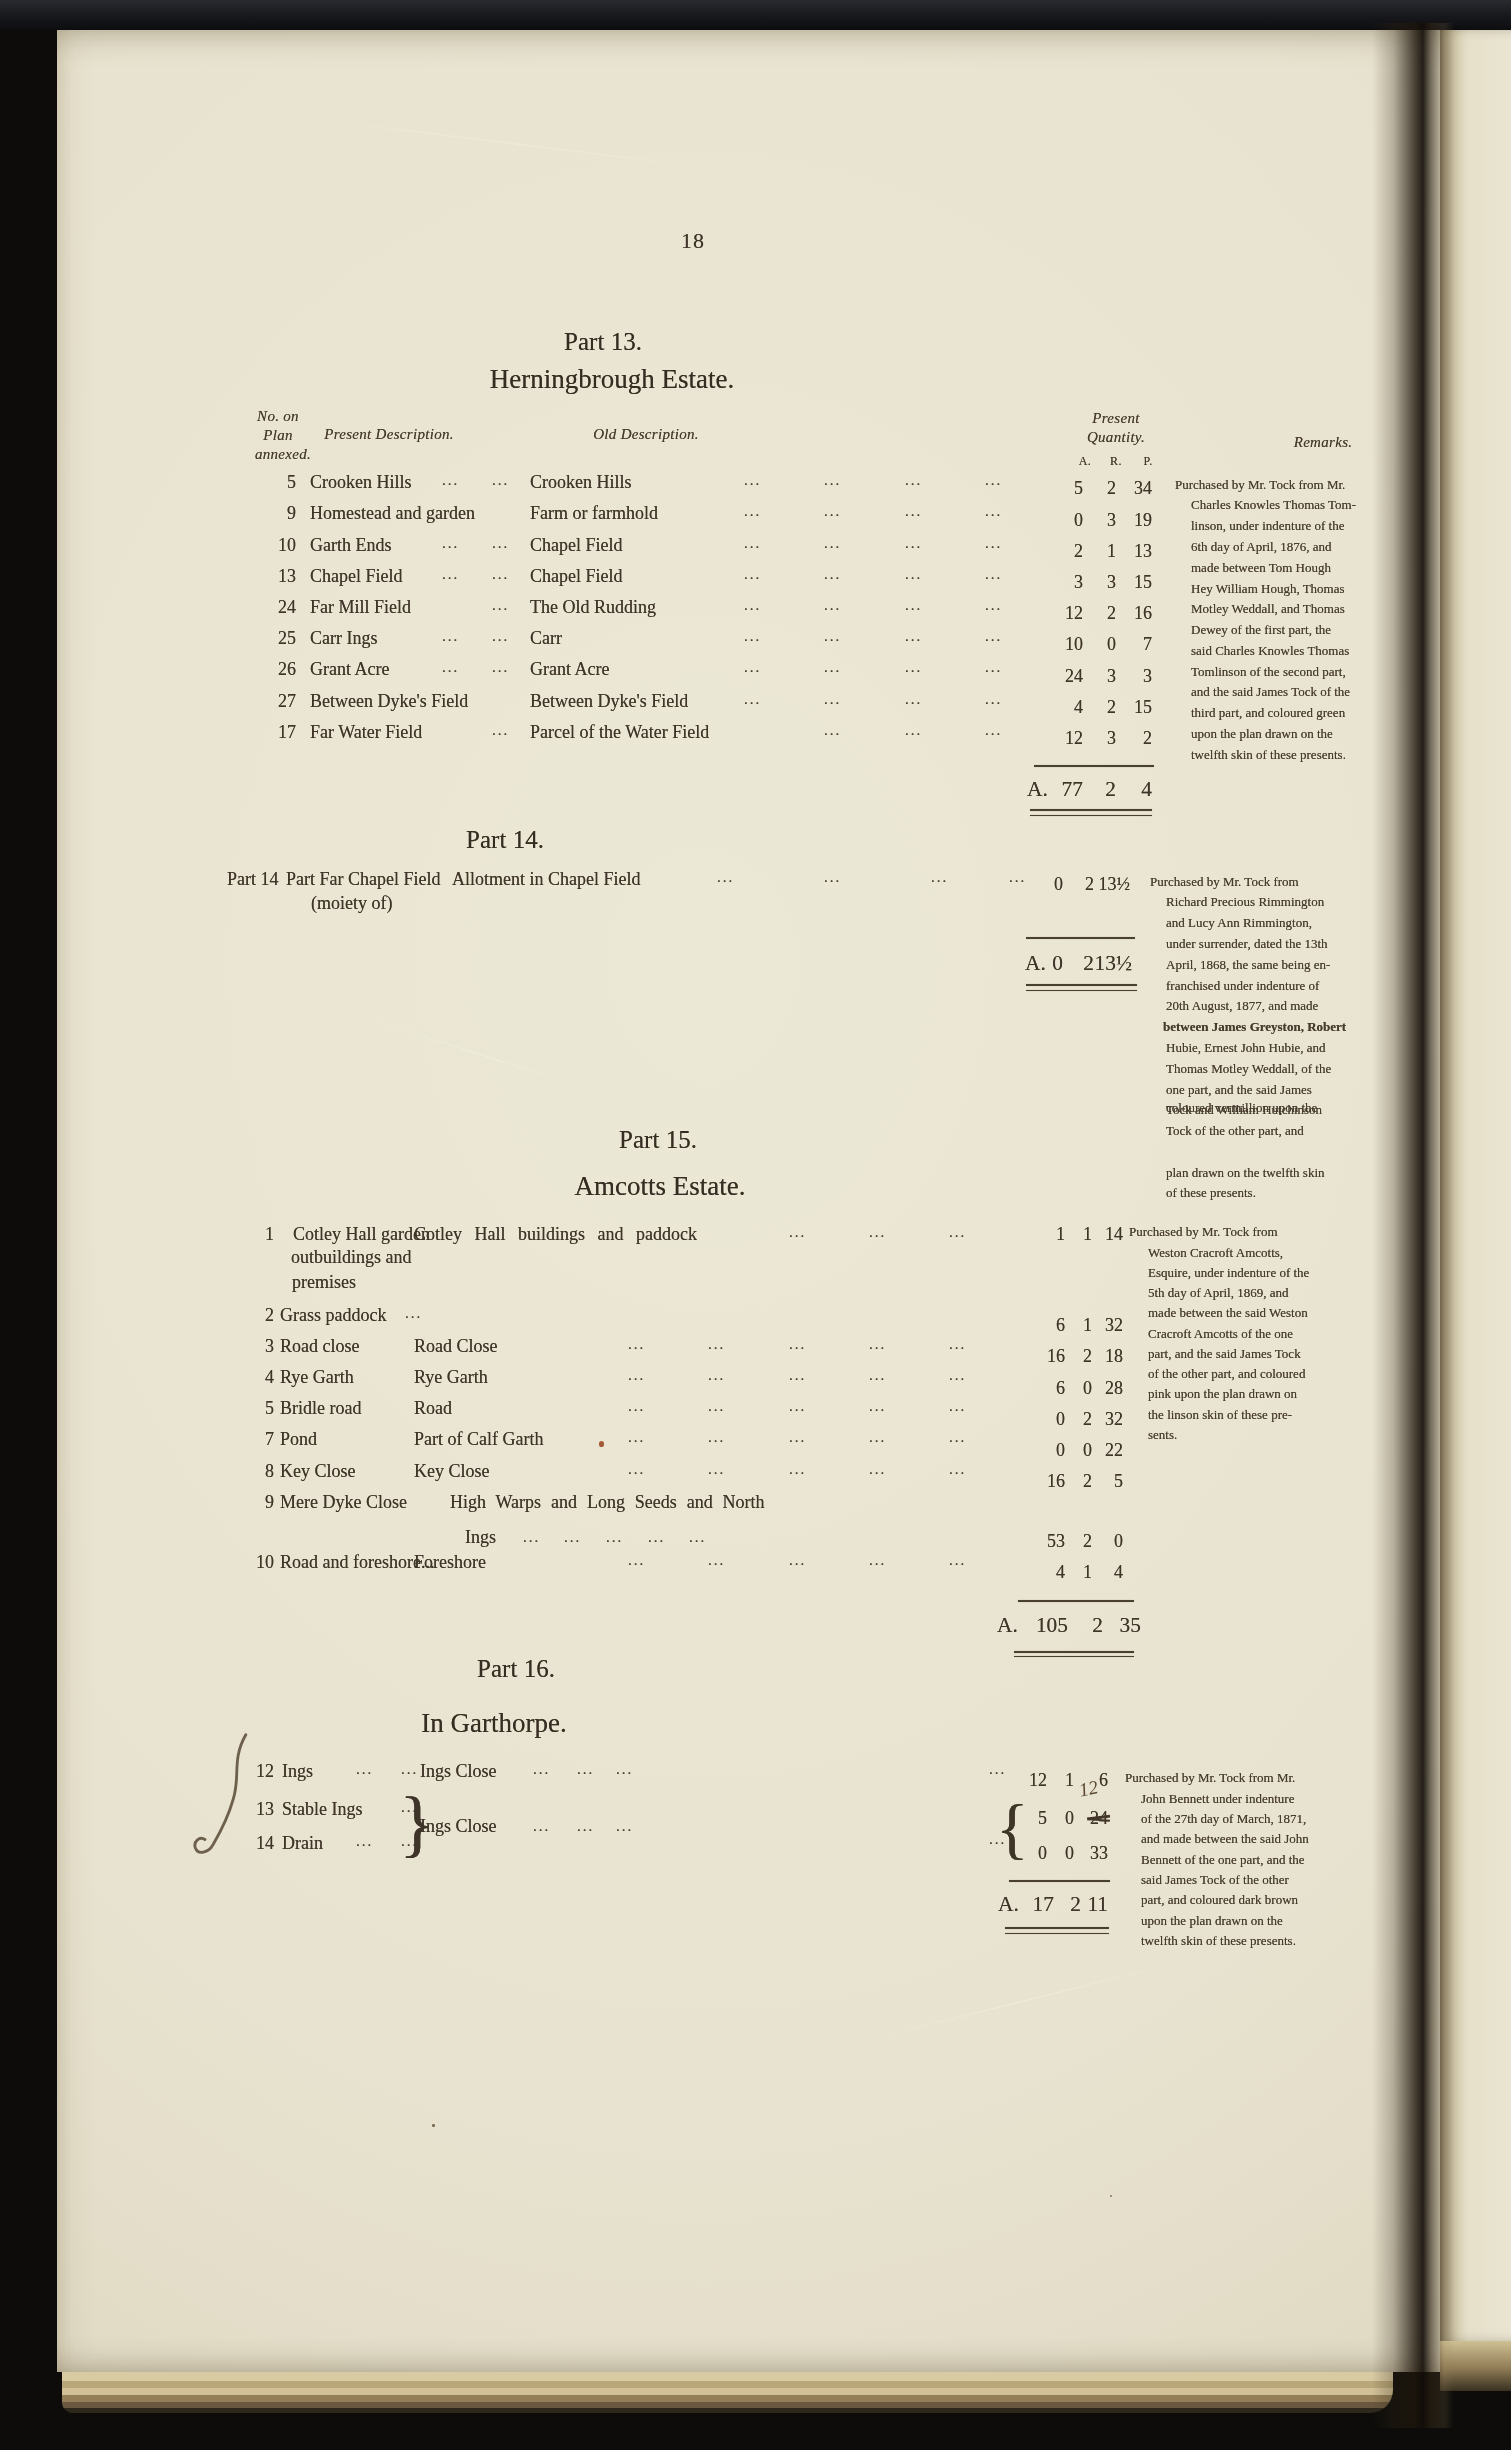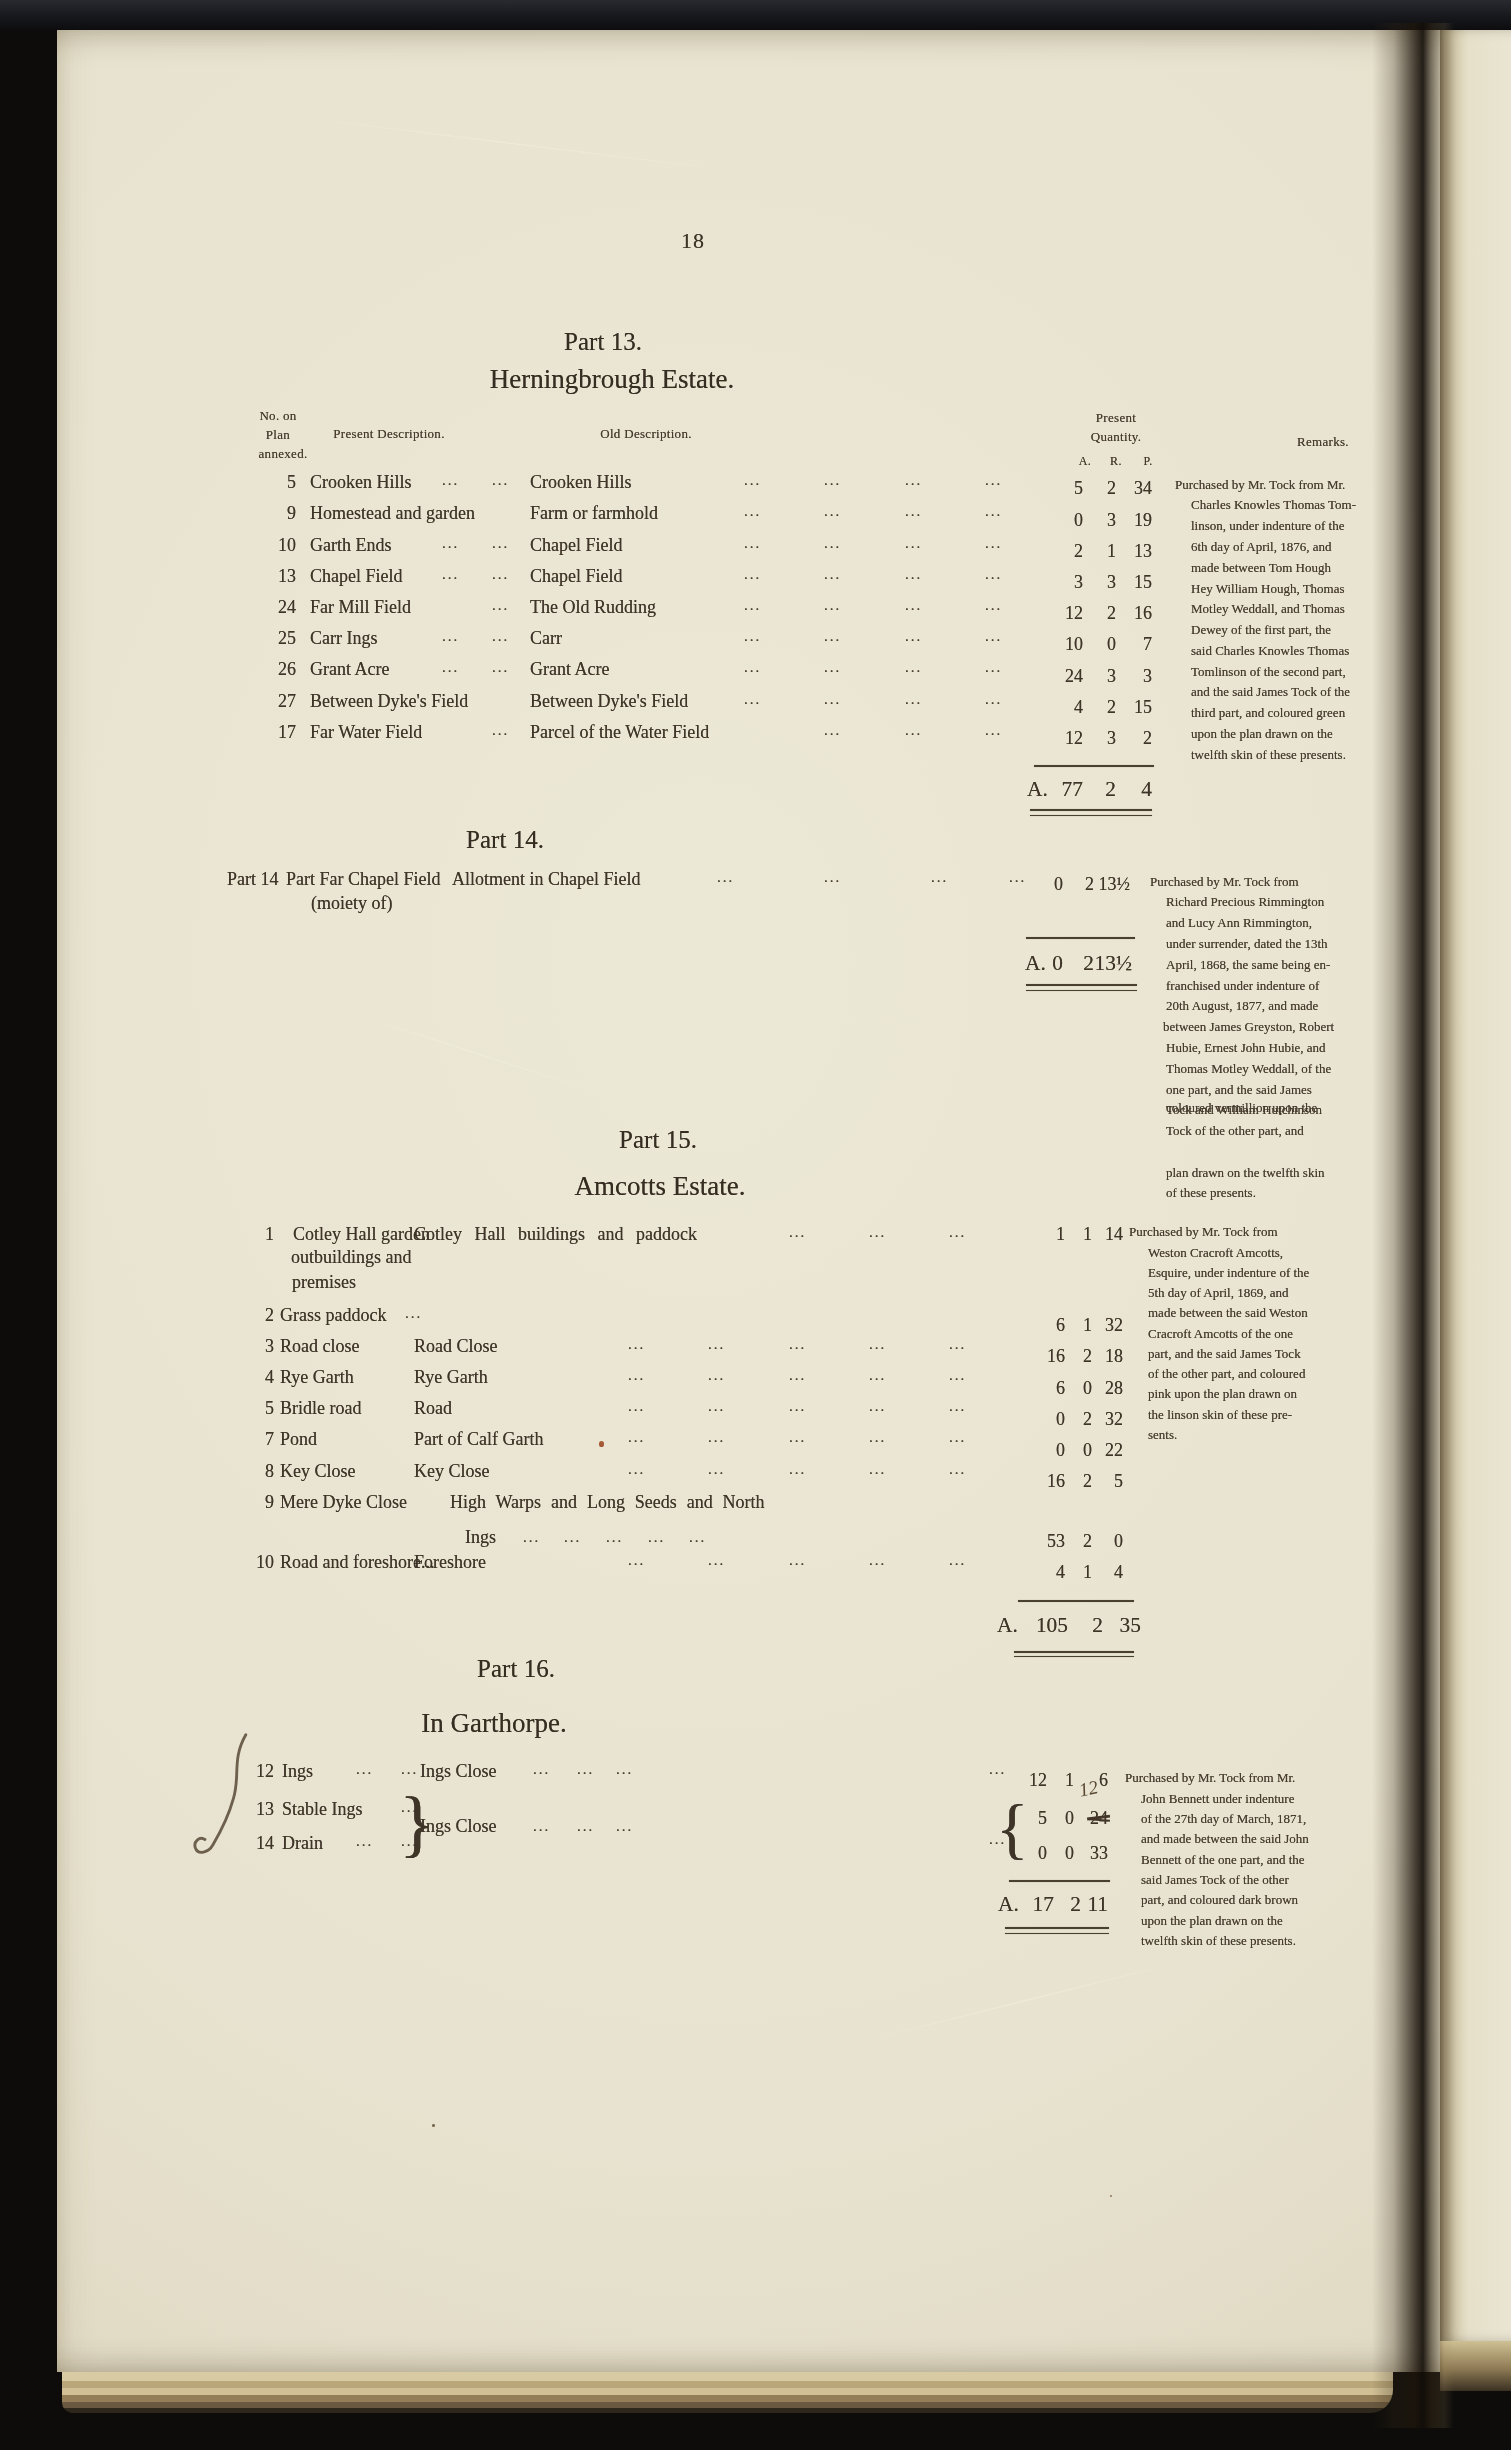--- a/index.html
+++ b/index.html
@@ -29,21 +29,21 @@
   .page-next-bottom{position:absolute;left:1440px;top:2341px;width:71px;height:50px;
          background:linear-gradient(180deg,#cfc094,#8f7b55 55%,#3a3122 100%);}
   .t{position:absolute;white-space:nowrap;color:#3e3428;line-height:1;
      text-shadow:0 0 0.5px rgba(60,49,36,.7);}
   .anchor-c{transform:translateX(-50%);}
   .anchor-r{transform:translateX(-100%);}
   .fs-pg{font-size:22px;letter-spacing:0.9px;}
   .fs-head{font-size:25px;color:#362d22;}
   .fs-est{font-size:27px;color:#362d22;}
   .fs-row{font-size:18px;}
-  .fs-hdr{font-size:13px;color:#463b2d;letter-spacing:0.3px;}
+  .fs-hdr{font-size:15px;color:#463b2d;letter-spacing:0.3px;font-style:italic;}
   .fs-units{font-size:12px;color:#463b2d;letter-spacing:0.4px;}
   .fs-tot{font-size:21.4px;}
   .fs-rem{font-size:13px;color:#473c2e;}
   .dots{font-size:15px;letter-spacing:2px;color:#4a4033;}
   .rule{position:absolute;background:#49402f;box-shadow:0 0 0.9px rgba(73,64,47,.6);}
   .brace{font-weight:400;color:#3e3428;}
   .hand{font-style:italic;color:#584630;text-shadow:none;transform:rotate(-12deg);font-size:19px;}
   .struck{position:relative;display:inline-block;}
   .struck::before{content:"";position:absolute;left:-2.7px;right:-2.7px;top:40%;height:2.7px;background:#443729;transform:rotate(-7deg);}
   .struck::after{content:"";position:absolute;left:-0.9px;right:-1.8px;top:58%;height:1.8px;background:#443729;transform:rotate(4deg);}
@@ -225,21 +225,21 @@
         <div class="t fs-tot anchor-r" style="left: 1075px; top: 926px;">13½</div>
         <div class="rule" style="left: 969px; top: 957px; width: 111px; height: 2.1px;"></div>
         <div class="rule" style="left: 969px; top: 963px; width: 111px; height: 1.4px;"></div>
         <div class="t fs-rem" style="left: 1093px; top: 848px;">Purchased by Mr. Tock from</div>
         <div class="t fs-rem" style="left: 1109px; top: 868px;">Richard Precious Rimmington</div>
         <div class="t fs-rem" style="left: 1109px; top: 889px;">and Lucy Ann Rimmington,</div>
         <div class="t fs-rem" style="left: 1109px; top: 910px;">under surrender, dated the 13th</div>
         <div class="t fs-rem" style="left: 1109px; top: 931px;">April, 1868, the same being en-</div>
         <div class="t fs-rem" style="left: 1109px; top: 952px;">franchised under indenture of</div>
         <div class="t fs-rem" style="left: 1109px; top: 972px;">20th August, 1877, and made</div>
-        <div class="t fs-rem" style="left: 1106px; top: 993px;">between James Greyston, Robert</div>
+        <div class="t fs-rem" style="left: 1106px; top: 993px; font-weight: bold;">between James Greyston, Robert</div>
         <div class="t fs-rem" style="left: 1109px; top: 1014px;">Hubie, Ernest John Hubie, and</div>
         <div class="t fs-rem" style="left: 1109px; top: 1035px;">Thomas Motley Weddall, of the</div>
         <div class="t fs-rem" style="left: 1109px; top: 1056px;">one part, and the said James</div>
         <div class="t fs-rem" style="left: 1109px; top: 1076px;">Tock and William Hutchinson</div>
         <div class="t fs-rem" style="left: 1109px; top: 1097px;">Tock of the other part, and</div>
         <div class="t fs-rem" style="left: 1109px; top: 1074px;">coloured vermillion upon the</div>
         <div class="t fs-rem" style="left: 1109px; top: 1139px;">plan drawn on the twelfth skin</div>
         <div class="t fs-rem" style="left: 1109px; top: 1159px;">of these presents.</div>
       </div>
       <div style="position: absolute; left: 0px; top: 0px;">

